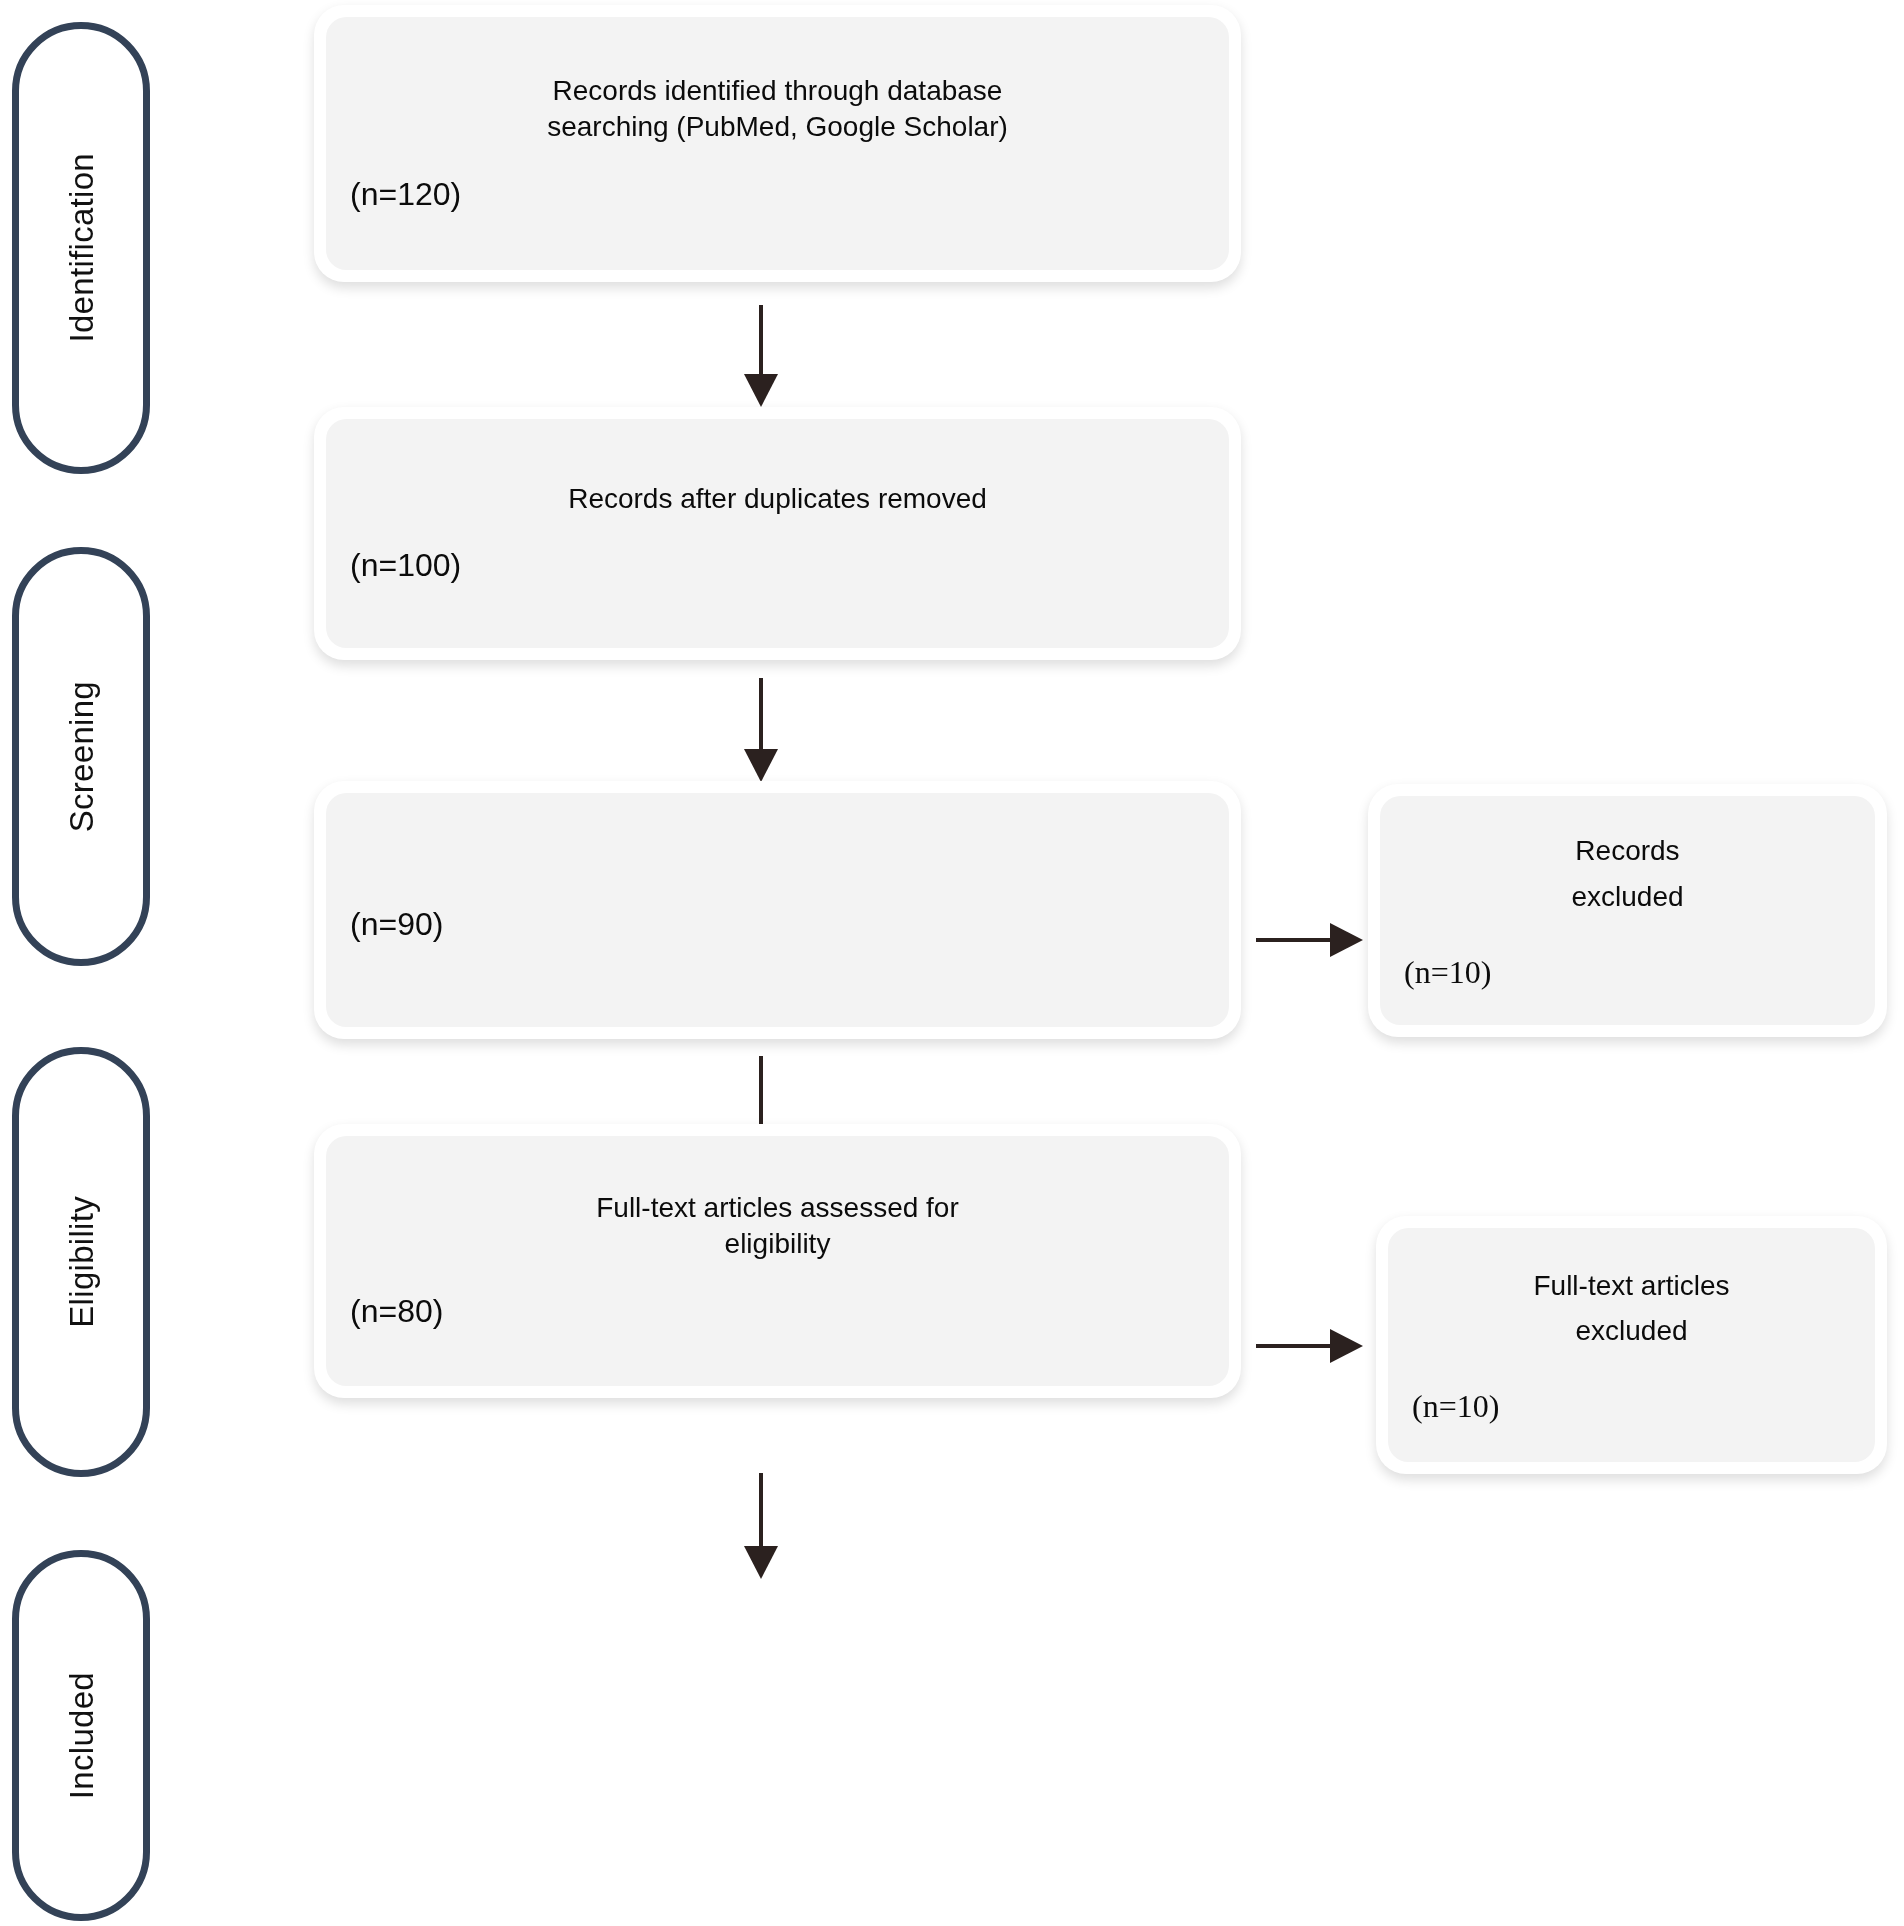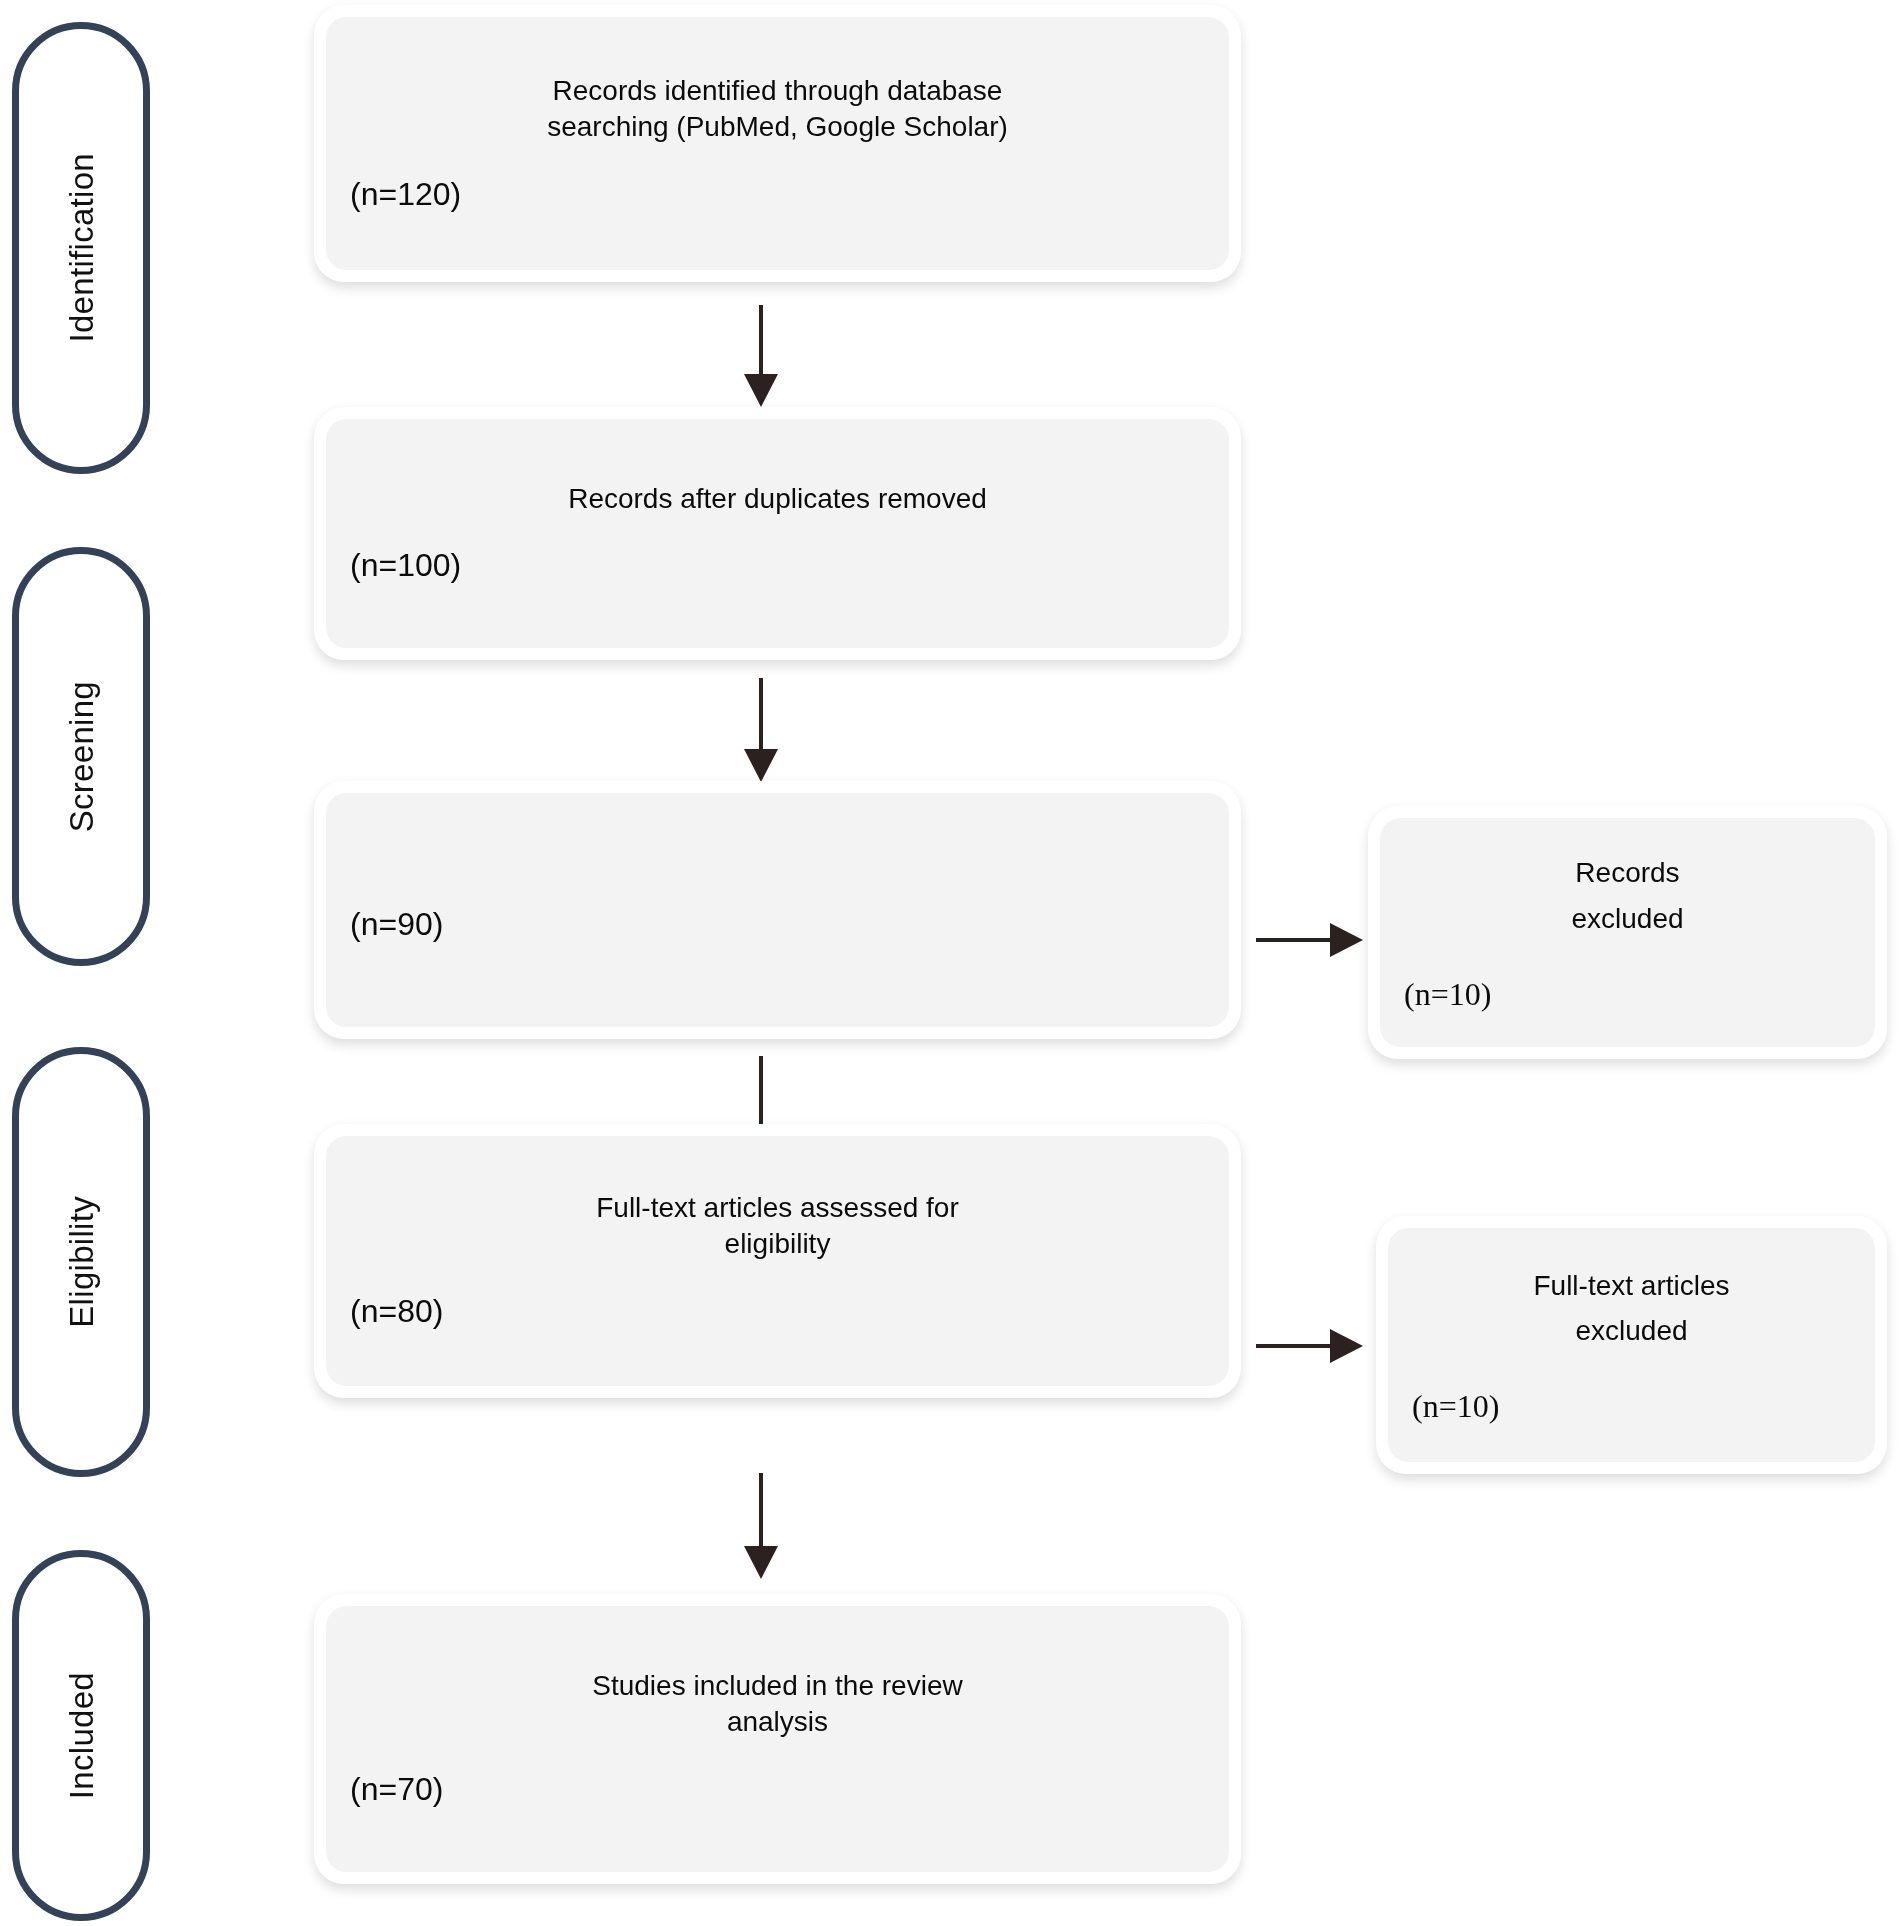--- a/index.html
+++ b/index.html
@@ -171,21 +171,21 @@
     <div class="flow-box-inner">
       <div class="flow-count">(n=90)</div>
     </div>
   </div>
 
   <div class="arrow-right" style="left:1256px; top:914px; width:108px;">
     <div class="shaft" style="width:74px;"></div>
     <div class="head" style="left:74px;"></div>
   </div>
 
-  <div class="flow-box narrow" style="left:1368px; top:806px; width:519px; height:253px;">
+  <div class="flow-box narrow" style="left:1368px; top:784px; width:519px; height:253px;">
     <div class="flow-box-inner">
       <div class="flow-line">Records</div>
       <div class="flow-line">excluded</div>
       <div class="flow-count">(n=10)</div>
     </div>
   </div>
 
   <div class="arrow-down" style="left:735px; top:1056px; height:105px;">
     <div class="shaft" style="height:71px;"></div>
     <div class="head" style="top:71px;"></div>
@@ -210,22 +210,15 @@
       <div class="flow-line">excluded</div>
       <div class="flow-count">(n=10)</div>
     </div>
   </div>
 
   <div class="arrow-down" style="left:735px; top:1473px; height:108px;">
     <div class="shaft" style="height:73px;"></div>
     <div class="head" style="top:73px;"></div>
   </div>
 
-  <div class="flow-box" style="left:314px; top:1594px; width:927px; height:290px;">
-    <div class="flow-box-inner">
-      <div class="flow-line">Studies included in the review</div>
-      <div class="flow-line">analysis</div>
-      <div class="flow-count">(n=70)</div>
-    </div>
-  </div>
 
 </div>
 
 
 </body></html>

